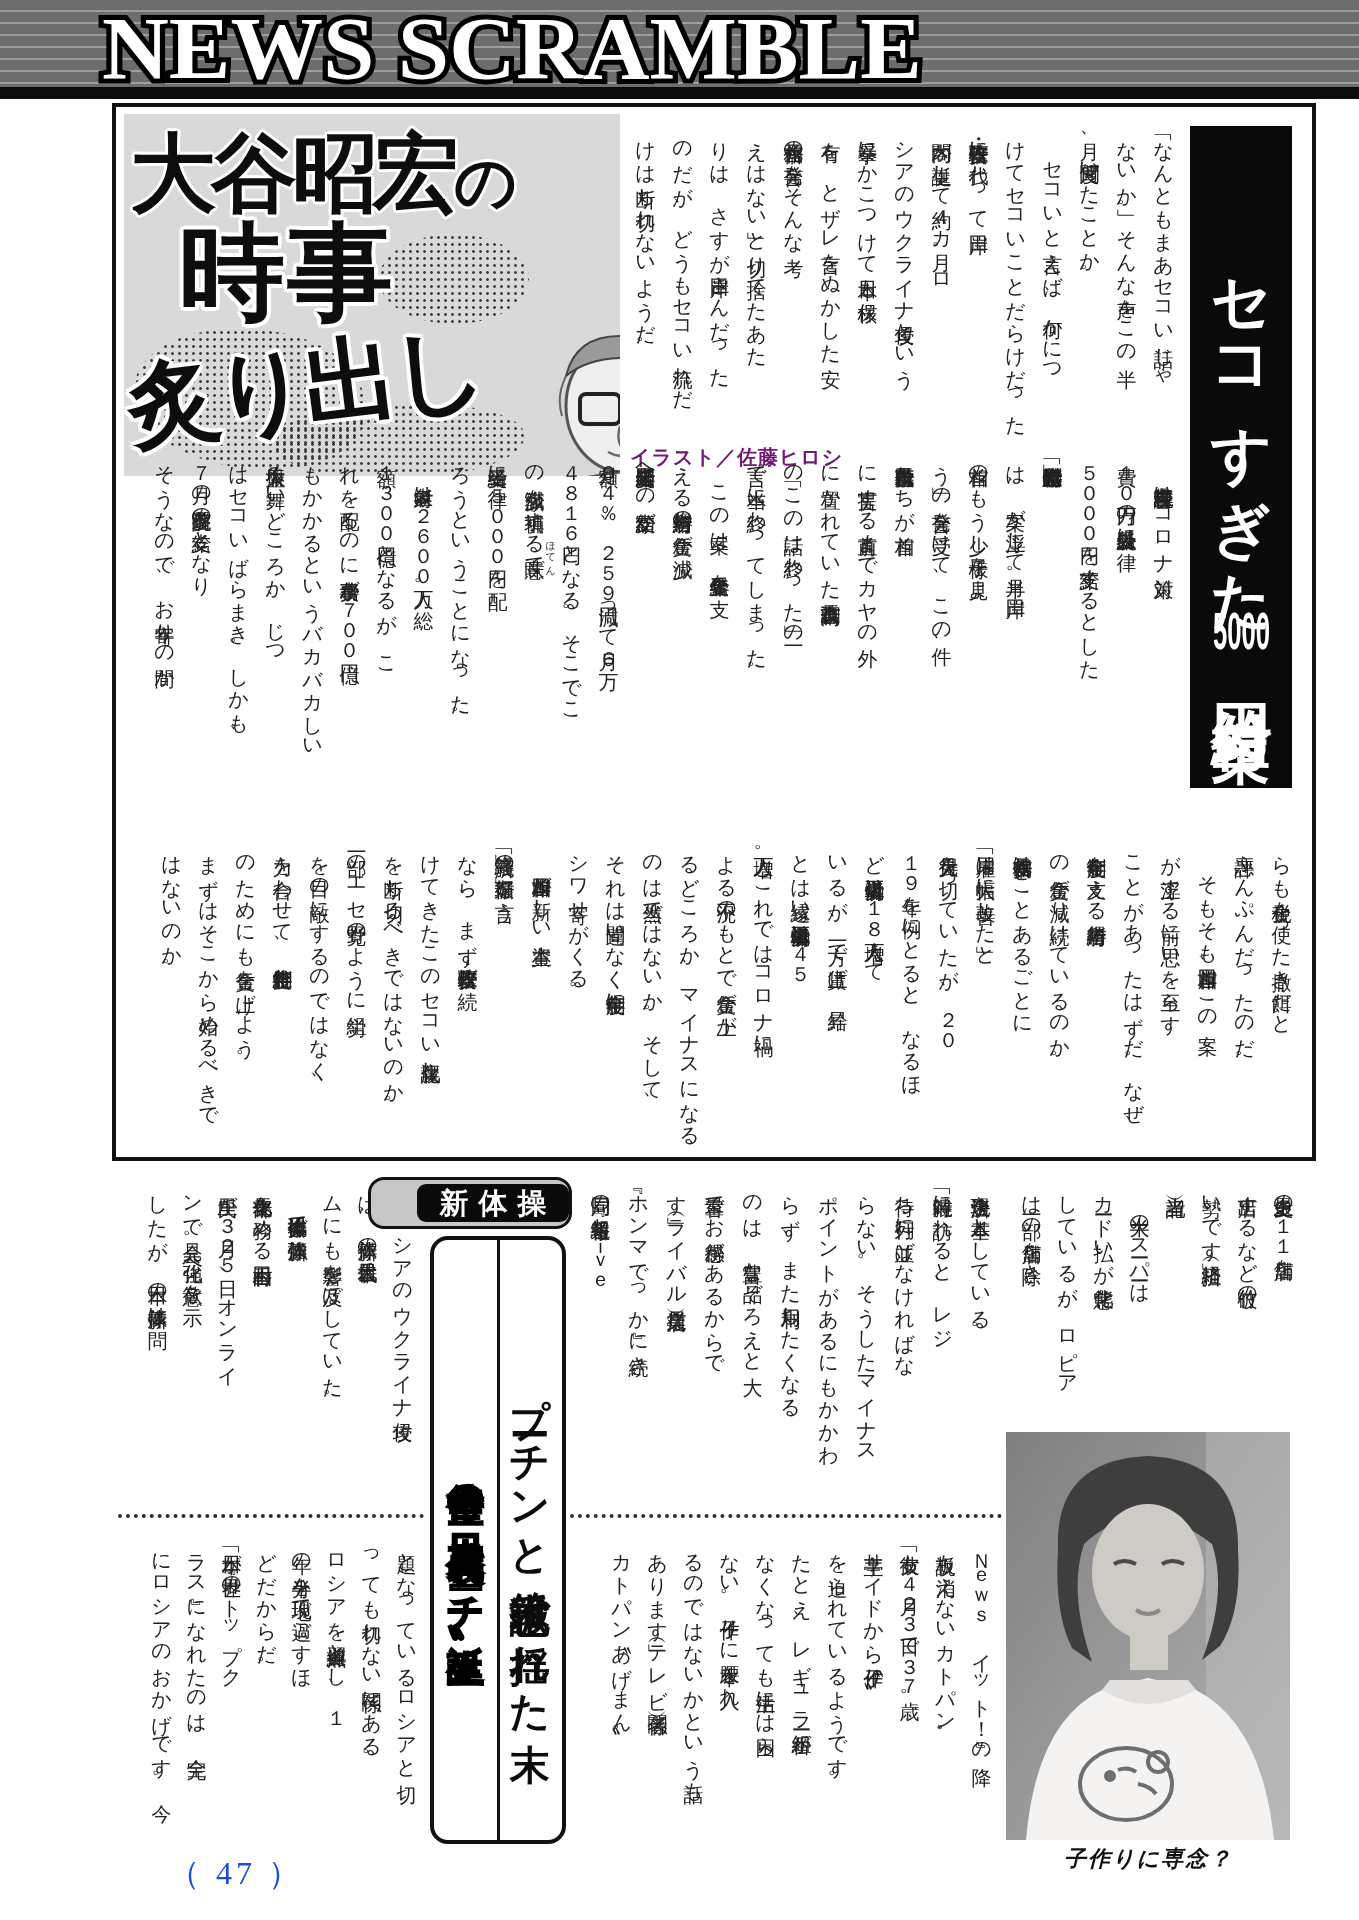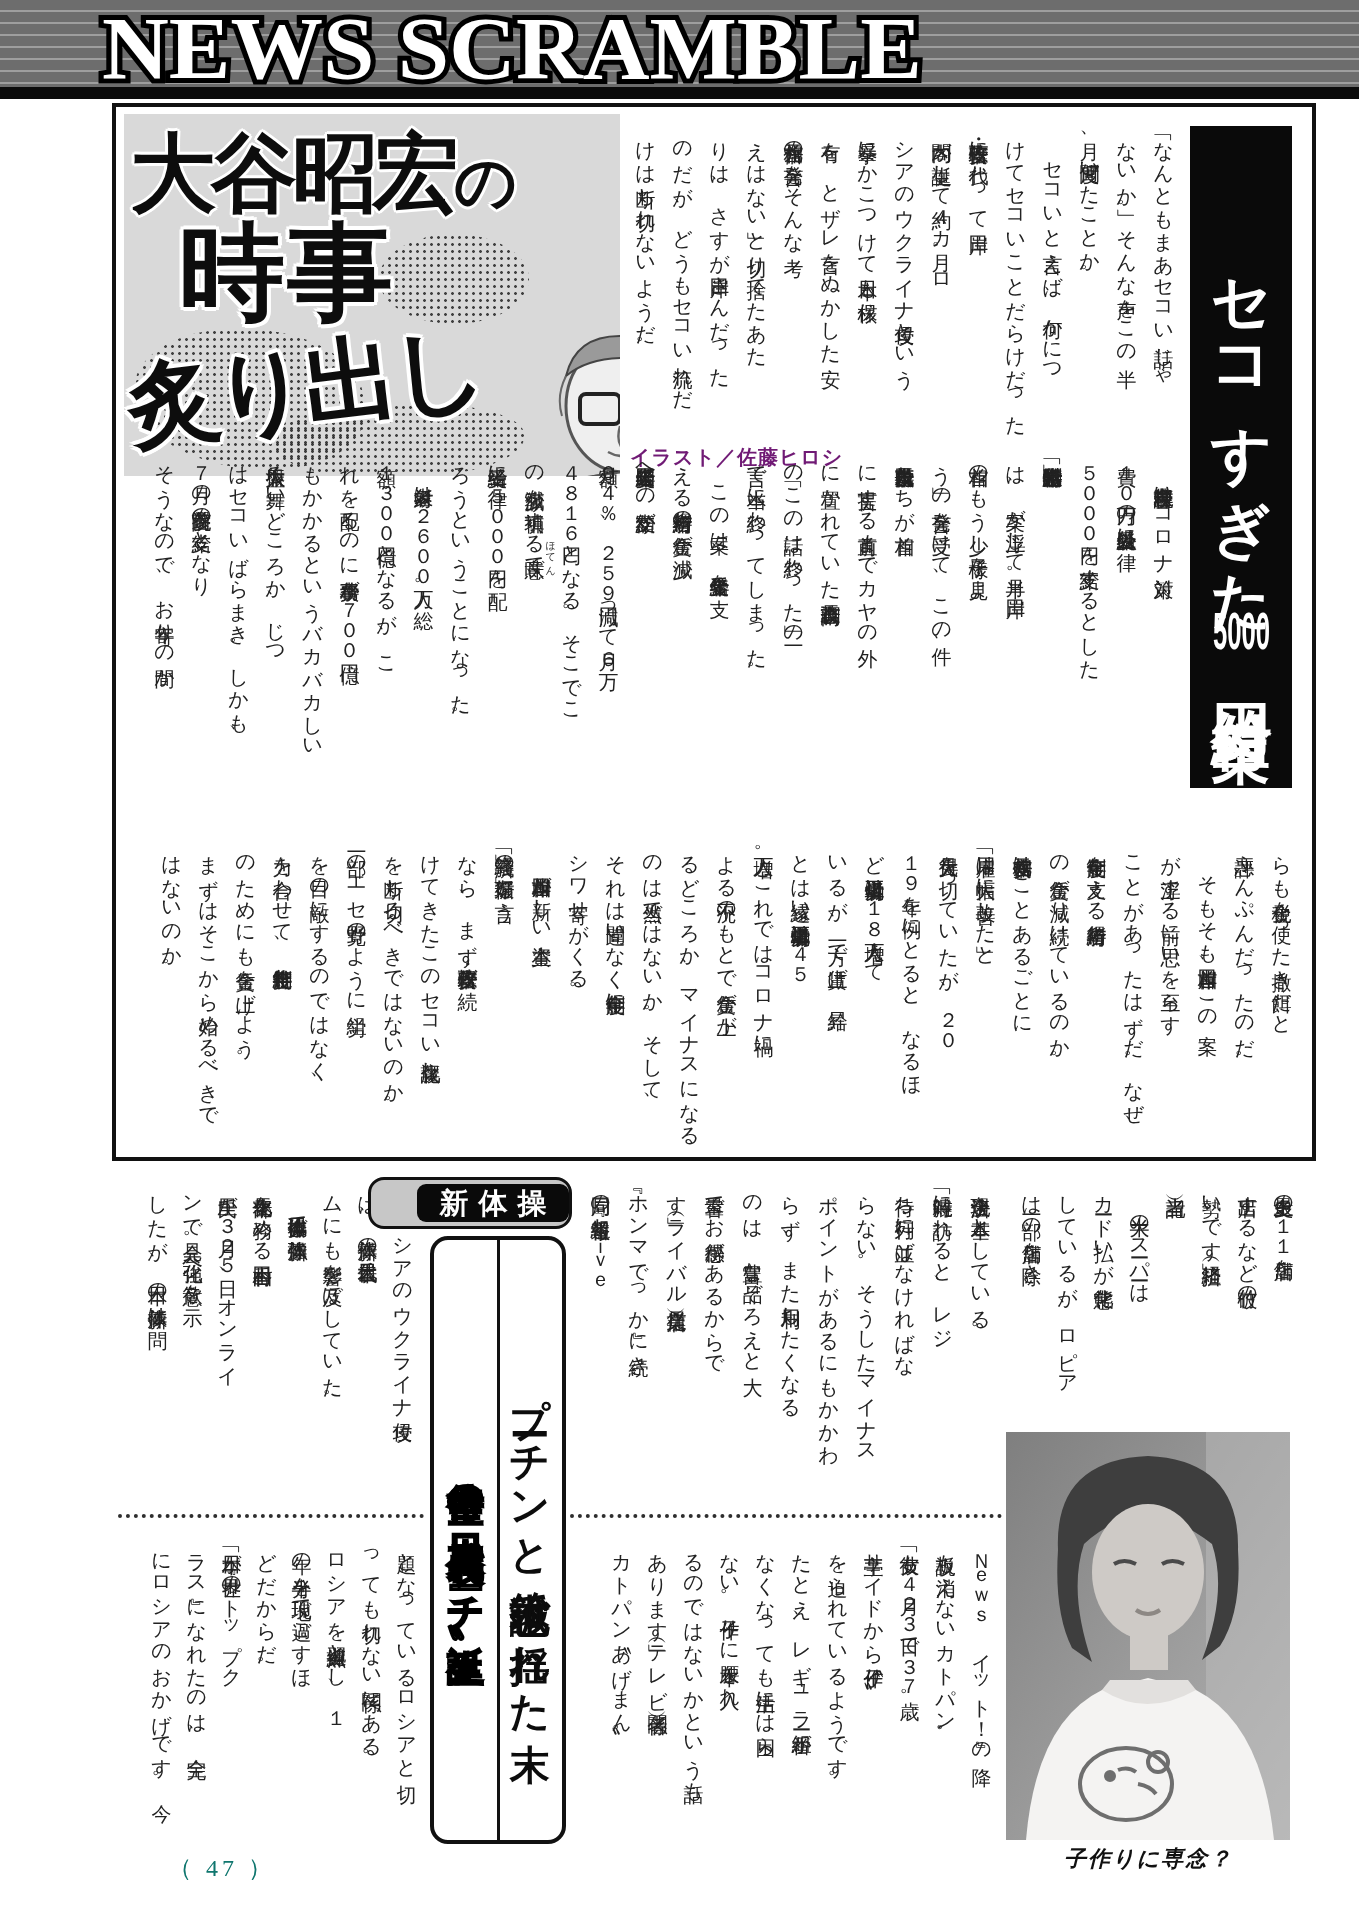--- a/index.html
+++ b/index.html
@@ -72,21 +72,21 @@
   .hl-col .vtext{writing-mode:vertical-rl;font-family:"Liberation Sans","DejaVu Sans",sans-serif;font-weight:900;}
   .hl-black{border-left:none;}
   .hl-black .vtext{font-size:40px;letter-spacing:2px;color:#0c0c0c;}
   .hl-outline{border-right:3px solid #111;}
   .hl-outline .vtext{font-size:36px;letter-spacing:3px;color:#fff;-webkit-text-stroke:2.4px #000;}
 
   .photo{left:1006px;top:1432px;width:284px;height:408px;}
   .photo-caption{left:1064px;top:1844px;font-family:"Liberation Sans","DejaVu Sans",sans-serif;
     font-weight:700;font-size:22px;letter-spacing:2px;color:#111;font-style:italic;}
 
-  .page-num{left:168px;top:1852px;font-size:24px;letter-spacing:4px;color:#0f766e;}
+  .page-num{left:168px;top:1852px;font-size:32px;letter-spacing:4px;color:#1d4ed8;}
 </style>
 </head>
 <body>
 
 <div class="abs banner"></div>
 <div class="abs banner-rule"></div>
 <svg class="abs banner-title-svg" width="840" height="96" viewBox="0 0 840 96">
   <text x="420" y="76" text-anchor="middle" font-family="Liberation Serif, DejaVu Serif, serif" font-weight="bold" font-size="88" fill="#ffffff" stroke="#000000" stroke-width="10" paint-order="stroke" textLength="820" lengthAdjust="spacingAndGlyphs">NEWS SCRAMBLE</text>
 </svg>
 

